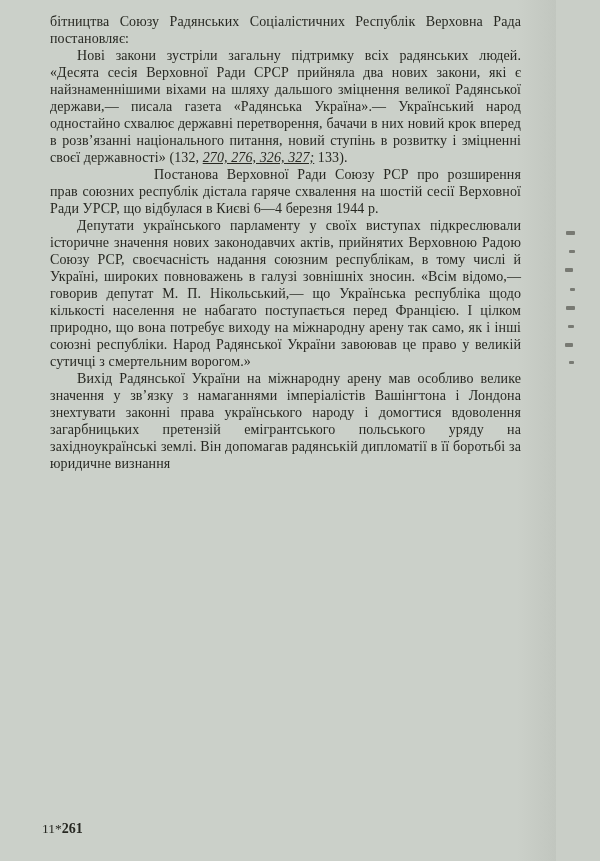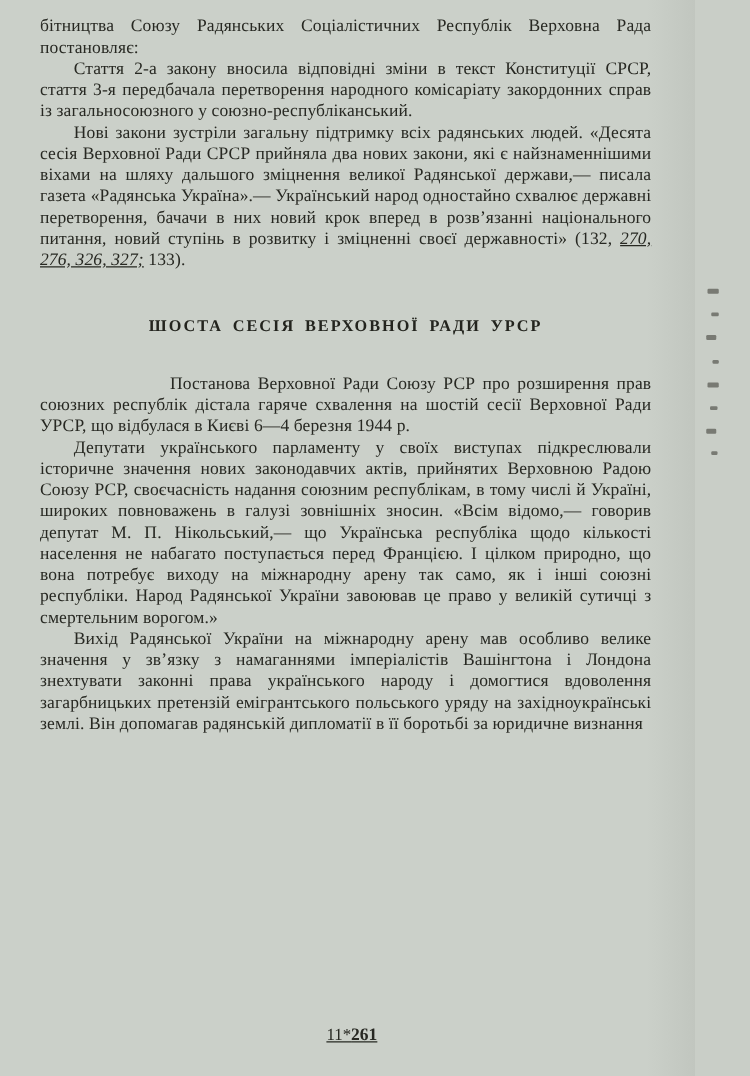--- a/index.html
+++ b/index.html
@@ -7,21 +7,21 @@
   body {
     width: 600px; height: 861px;
     background: #c9cec7;
     font-family: "Liberation Serif", "DejaVu Serif", serif;
     color: #272822;
     overflow: hidden;
   }
   .page {
     position: relative;
     width: 556px; height: 861px;
-    padding: 13px 35px 0 32px;
+    padding: 13px 35px 0 50px;
     background: linear-gradient(90deg, #cbd0c9 0%, #cbd0c9 93%, #c1c6bf 100%);
   }
   .para {
     margin: 0;
     font-size: 14px;
     line-height: 17px;
     text-align: justify;
     text-indent: 27px;
     letter-spacing: 0.1px;
   }
@@ -34,24 +34,23 @@
     font-weight: bold;
     text-align: center;
     letter-spacing: 1.6px;
     word-spacing: 3px;
     color: #23241e;
   }
   .footer {
     position: absolute;
     left: 42px; right: 35px; bottom: 24px;
     display: flex;
-    justify-content: center;
+    justify-content: flex-start;
     align-items: baseline;
     font-size: 13.5px;
-    text-decoration: underline;
   }
   .footer .pagenum { font-weight: bold; font-size: 14px; }
   .speck {
     position: absolute;
     background: #34352e;
     border-radius: 1px;
     opacity: 0.55;
   }
   .s1 { left: 566px; top: 231px; width: 9px; height: 4px; }
   .s2 { left: 569px; top: 250px; width: 6px; height: 3px; }
@@ -62,24 +61,22 @@
   .s7 { left: 565px; top: 343px; width: 8px; height: 4px; }
   .s8 { left: 569px; top: 361px; width: 5px; height: 3px; }
 </style>
 </head>
 <body>
 
 <div class="page">
 
   <div class="text-column">
     <p class="para no-indent">бітництва Союзу Радянських Соціалістичних Республік Верховна Рада постановляє:</p>
-    <p class="para">Стаття 2-а закону вносила відповідні зміни в текст Конституції СРСР, стаття 3-я передбачала перетворення народного комісаріату закордонних справ із загальносоюзного у союзно-республіканський.</p>
     <p class="para"><span>Нові закони зустріли загальну підтримку всіх радянських людей. «Десята сесія Верховної Ради СРСР прийняла два нових закони, які є найзнаменнішими віхами на шляху дальшого зміцнення великої Радянської держави,— писала газета «Радянська Україна».— Український народ одностайно схвалює державні перетворення, бачачи в них новий крок вперед в розв’язанні національного питання, новий ступінь в розвитку і зміцненні своєї державності» (132, </span><i>270, 276, 326, 327;</i><span> 133).</span></p>
 
-    <h2 class="section-heading">ШОСТА СЕСІЯ ВЕРХОВНОЇ РАДИ УРСР</h2>
 
     <p class="para deep-indent">Постанова Верховної Ради Союзу РСР про розширення прав союзних республік дістала гаряче схвалення на шостій сесії Верховної Ради УРСР, що відбулася в Києві 6—4 березня 1944 р.</p>
     <p class="para">Депутати українського парламенту у своїх виступах підкреслювали історичне значення нових законодавчих актів, прийнятих Верховною Радою Союзу РСР, своєчасність надання союзним республікам, в тому числі й Україні, широких повноважень в галузі зовнішніх зносин. «Всім відомо,— говорив депутат М. П. Нікольський,— що Українська республіка щодо кількості населення не набагато поступається перед Францією. І цілком природно, що вона потребує виходу на міжнародну арену так само, як і інші союзні республіки. Народ Радянської України завоював це право у великій сутичці з смертельним ворогом.»</p>
     <p class="para">Вихід Радянської України на міжнародну арену мав особливо велике значення у зв’язку з намаганнями імперіалістів Вашінгтона і Лондона знехтувати законні права українського народу і домогтися вдоволення загарбницьких претензій емігрантського польського уряду на західноукраїнські землі. Він допомагав радянській дипломатії в її боротьбі за юридичне визнання</p>
   </div>
 
   <div class="footer">
     <span class="sig">11*</span>
     <span class="pagenum">261</span>
   </div>

